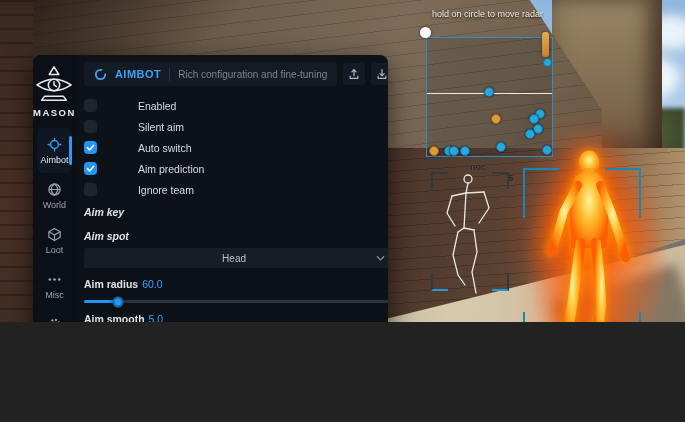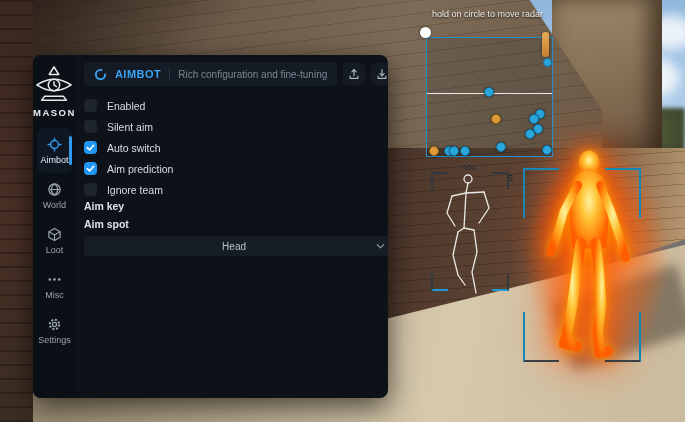--- a/index.html
+++ b/index.html
@@ -1,16 +1,16 @@
 <!DOCTYPE html>
 <html><head>
 <meta charset="utf-8">
 <style>
   html,body{margin:0;padding:0;background:#222;}
-  .stage{position:relative;width:685px;height:422px;overflow:hidden;
+  .stage{position:relative;width:685px;height:322px;overflow:hidden;
          font-family:"Liberation Sans",sans-serif;background:#737373;}
   .abs{position:absolute;}
 
   
   .sky{left:520px;top:0;width:165px;height:195px;
        background:linear-gradient(180deg,#8fb6dd 0%,#a9c9e8 45%,#cfe0ef 100%);}
   .cloud{border-radius:50%;filter:blur(6px);background:rgba(255,255,255,.8);}
   .trees{left:636px;top:108px;width:49px;height:62px;
          background:radial-gradient(circle at 30% 40%,#55603a,#3c462c 70%);
          filter:blur(2px);}
@@ -57,21 +57,21 @@
                 background:#fff;box-shadow:0 0 3px rgba(0,0,0,.6);}
   .rdot{position:absolute;width:8px;height:8px;border-radius:50%;margin:-4px 0 0 -4px;
         box-shadow:0 0 2px rgba(0,0,0,.7);}
   .rdot.blue{background:#2aa6dd;border:1px solid #15719c;}
   .rdot.orange{background:#dd9a3a;border:1px solid #9c6a15;}
   .loot-bar{left:542px;top:32px;width:7px;height:25px;border-radius:3px;
             background:linear-gradient(180deg,#e8a952,#c77f2e);box-shadow:0 0 3px rgba(0,0,0,.5);}
   .loot-dot{left:543px;top:58px;width:7px;height:7px;border-radius:50%;
             background:#2aa6dd;border:1px solid #15719c;}
 
-  .skel-label{left:452px;top:162px;width:34px;text-align:center;color:#26292d;
+  .skel-label{left:452px;top:162px;width:34px;text-align:right;color:#26292d;
               font-size:9px;font-weight:bold;text-shadow:0 0 2px rgba(255,255,255,.15);}
   .skel-dist{left:508px;top:173px;color:#26292d;font-size:9px;font-weight:bold;}
   .corner{position:absolute;width:15px;height:15px;}
   .skelbox .corner{border-color:#33383d;}
   .skelbox .c-tl{left:0;top:0;border-left:2px solid #33383d;border-top:2px solid #33383d;}
   .skelbox .c-tr{right:0;top:0;border-right:2px solid #33383d;border-top:2px solid #33383d;}
   .skelbox .c-bl{left:0;bottom:0;border-left:2px solid #33383d;border-bottom:2px solid #1e9ad0;}
   .skelbox .c-br{right:0;bottom:0;border-right:2px solid #33383d;border-bottom:2px solid #1e9ad0;}
   .playerbox .corner{width:34px;height:48px;}
   .playerbox .c-tl{left:0;top:0;border-left:2px solid #1787b5;border-top:2px solid #1787b5;}
@@ -107,23 +107,23 @@
   .icon-btn{width:22px;height:22px;background:#141b24;border-radius:4px;display:flex;
             align-items:center;justify-content:center;color:#aeb6c0;cursor:pointer;flex:none;}
   .icon-btn svg{width:12px;height:12px;}
 
   .toggles{margin-top:9px;display:flex;flex-direction:column;}
   .toggle-row{display:flex;align-items:center;gap:10px;height:21px;cursor:pointer;}
   .cbox{width:13px;height:13px;border-radius:4px;background:#1d242e;flex:none;
         display:flex;align-items:center;justify-content:center;}
   .cbox.on{background:#2196f3;}
   .cbox svg{width:9px;height:9px;color:#fff;}
-  .toggle-label{color:#d8dce2;font-size:10.5px;}
-
-  .field-label{color:#dfe3e8;font-size:10.5px;font-weight:bold;margin:0 0 6px;}
+  .toggle-label{color:#d8dce2;font-size:10.5px;margin-left:31px;}
+
+  .field-label{color:#dfe3e8;font-size:10.5px;font-weight:bold;margin:6px 0 6px;font-style:italic;}
   .key-btn{height:20px;background:#161d27;border-radius:3px;color:#b6bdc7;font-size:10px;
            display:flex;align-items:center;justify-content:center;cursor:pointer;}
   .select{height:20px;background:#161d27;border-radius:3px;color:#b9c0c9;font-size:10px;
           display:flex;align-items:center;padding:0 8px;cursor:pointer;}
   .select .sel-val{flex:1;text-align:center;}
   .select .chev{width:9px;height:9px;color:#8a919c;}
 
   .slider-block{margin-top:10px;}
   .slider-head{font-size:10.5px;font-weight:bold;color:#dfe3e8;}
   .slider-head .val{color:#3ba3f8;font-weight:normal;margin-left:4px;}
@@ -359,15 +359,31 @@
       <div class="field-label">Aim key</div>
 
       <div class="field-label">Aim spot</div>
       <div class="select">
         <span class="sel-val">Head</span>
         <svg class="chev" viewBox="0 0 10 10">
           <path d="M1.5 3 5 6.5 8.5 3" stroke="currentColor" stroke-width="1.4" fill="none" stroke-linecap="round" stroke-linejoin="round"></path>
         </svg>
       </div>
 
+      <div id="sliders">
+          <div class="slider-block">
+            <div class="slider-head"><span class="lbl">Aim radius</span><span class="val">60.0</span></div>
+            <div class="track">
+              <div class="fill" style="width: 11%;"></div>
+              <div class="knob" style="left: 11%;"></div>
+            </div>
+          </div>
+          <div class="slider-block">
+            <div class="slider-head"><span class="lbl">Aim smooth</span><span class="val">5.0</span></div>
+            <div class="track">
+              <div class="fill" style="width: 13.5%;"></div>
+              <div class="knob" style="left: 13.5%;"></div>
+            </div>
+          </div>
+        </div>
     </main>
   </div>
 </div>
 
 </body></html>

